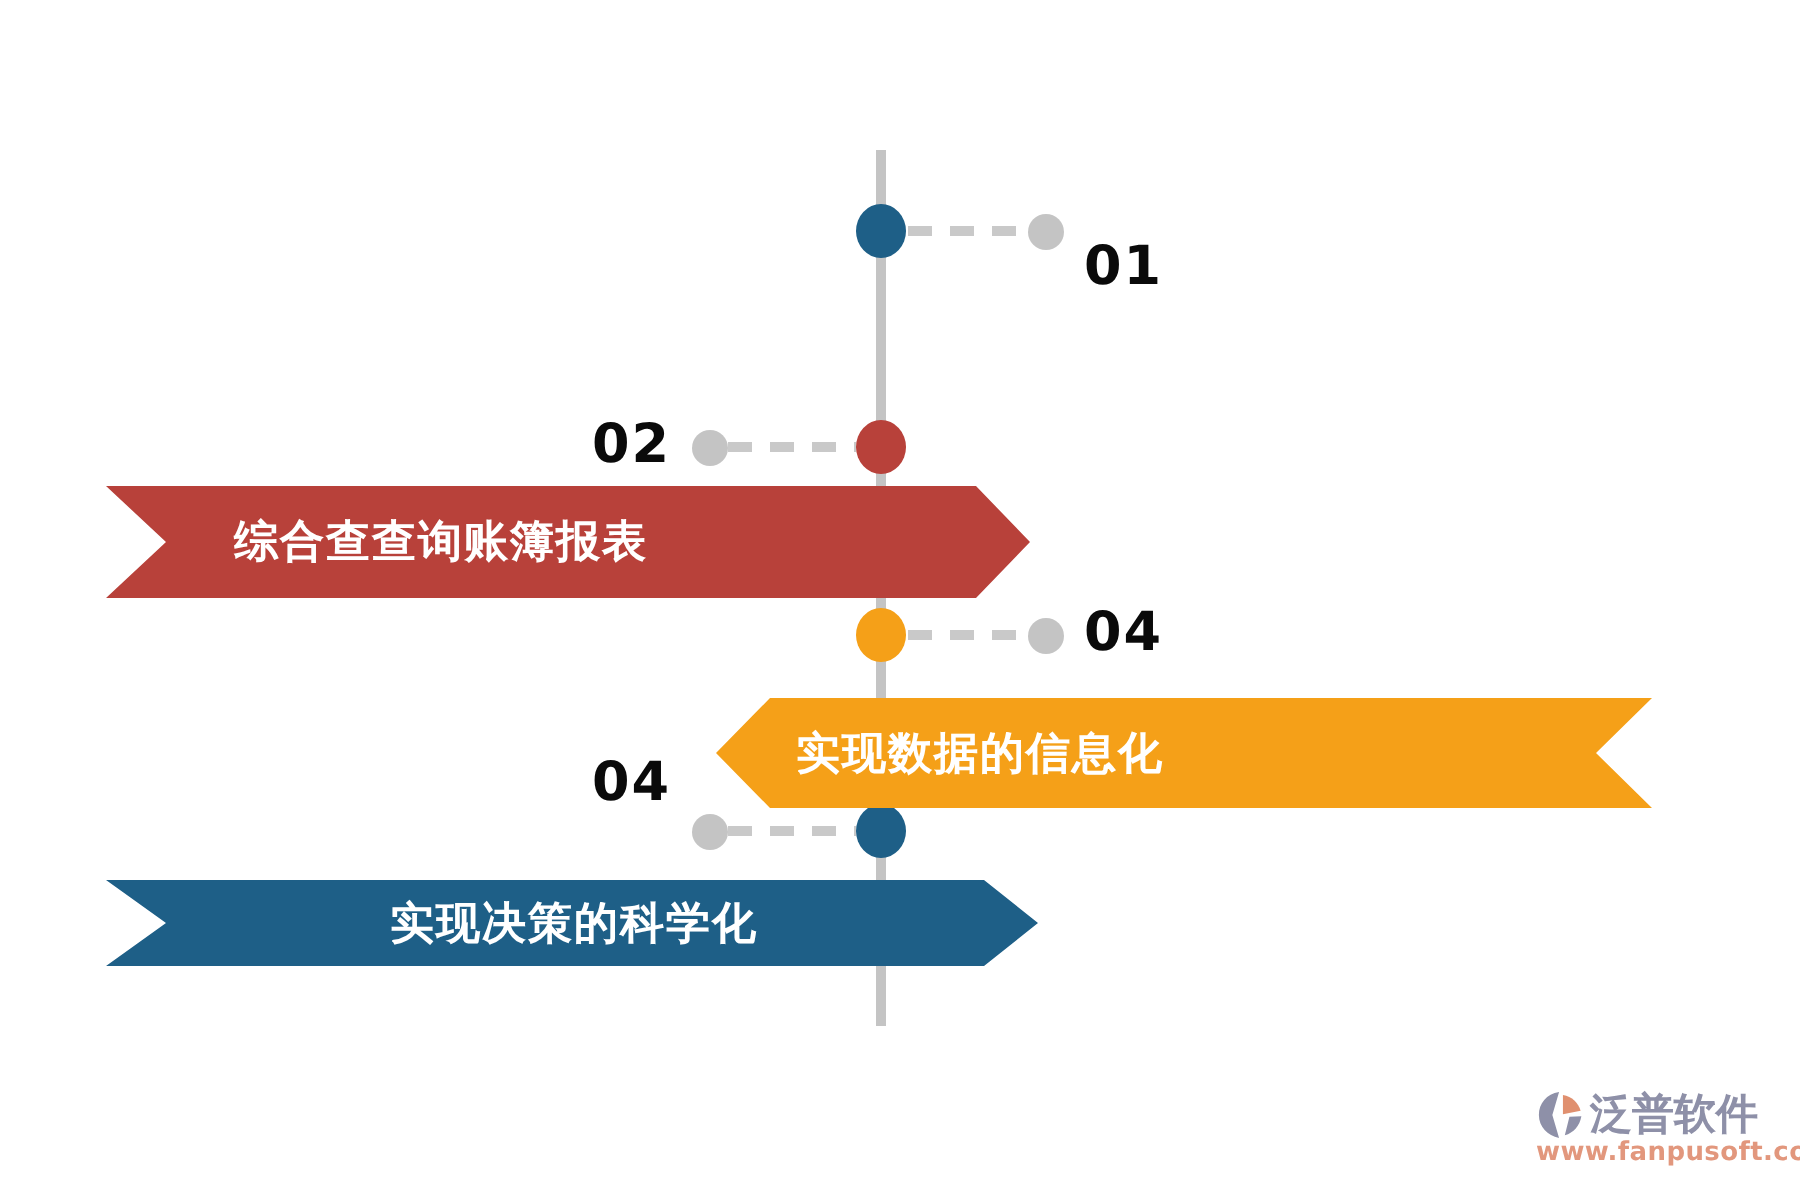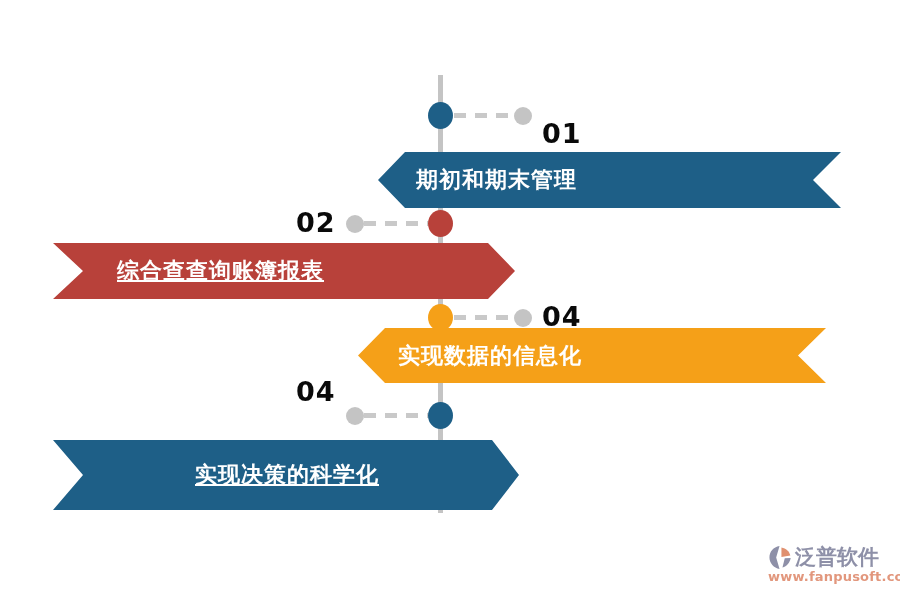--- a/index.html
+++ b/index.html
@@ -33,46 +33,43 @@
         background:repeating-linear-gradient(90deg,#c9c9c9 0 12px,transparent 12px 21px);}
   .dash-1{left:454px;top:113px;width:60px;}
   .dash-2{left:364px;top:221px;width:64px;}
   .dash-3{left:454px;top:315px;width:60px;}
   .dash-4{left:364px;top:413px;width:64px;}
 
   
   .banner{position:absolute;z-index:5;display:flex;align-items:center;
           color:#ffffff;font-size:22px;font-weight:bold;letter-spacing:1px;white-space:nowrap;}
   .point-left{clip-path:polygon(0 50%,27px 0,100% 0,calc(100% - 28px) 50%,100% 100%,27px 100%);}
-  .point-right{clip-path:polygon(0 0,calc(100% - 27px) 0,100% 50%,calc(100% - 27px) 100%,0 100%,30px 50%);text-decoration:underline;}
+  .point-right{clip-path:polygon(0 0,calc(100% - 27px) 0,100% 50%,calc(100% - 27px) 100%,0 100%,30px 50%);}
   .banner-1{left:378px;top:152px;width:463px;height:56px;padding-left:38px;box-sizing:border-box;}
   .banner-2{left:53px;top:243px;width:462px;height:56px;padding-left:64px;box-sizing:border-box;}
-  .banner-3{left:358px;top:328px;width:468px;height:55px;padding-left:40px;box-sizing:border-box;}
-  .banner-4{left:53px;top:440px;width:466px;height:70px;padding-left:142px;box-sizing:border-box;}
+  .banner-3{left:358px;top:349px;width:468px;height:55px;padding-left:40px;box-sizing:border-box;}
+  .banner-4{left:53px;top:440px;width:466px;height:43px;padding-left:142px;box-sizing:border-box;}
 
   
   .watermark{position:absolute;left:768px;top:545px;width:130px;z-index:6;}
   .wm-row{display:flex;align-items:center;gap:2px;}
   .wm-brand{font-size:21px;font-weight:bold;line-height:1.2;}
   .wm-url{font-size:13px;font-weight:bold;line-height:1.1;letter-spacing:0.2px;margin-top:0;}
 </style>
 </head>
 <body>
 
 <div class="canvas">
 
   <div class="axis"></div>
 
   <div class="step-num num-1">01</div>
   <div class="dash dash-1"></div>
   <div class="gray-dot gdot-1"></div>
   <div class="node-dot node-1" style="background: rgb(30, 95, 135);"></div>
-  <div class="banner point-left banner-1" style="background: rgb(30, 95, 135);">
-    <span>期初和期末管理</span>
-  </div>
 
   <div class="step-num num-2">02</div>
   <div class="dash dash-2"></div>
   <div class="gray-dot gdot-2"></div>
   <div class="node-dot node-2" style="background: rgb(184, 65, 58);"></div>
   <div class="banner point-right banner-2" style="background: rgb(184, 65, 58);">
     <span>综合查查询账簿报表</span>
   </div>
 
   <div class="step-num num-3">04</div>

